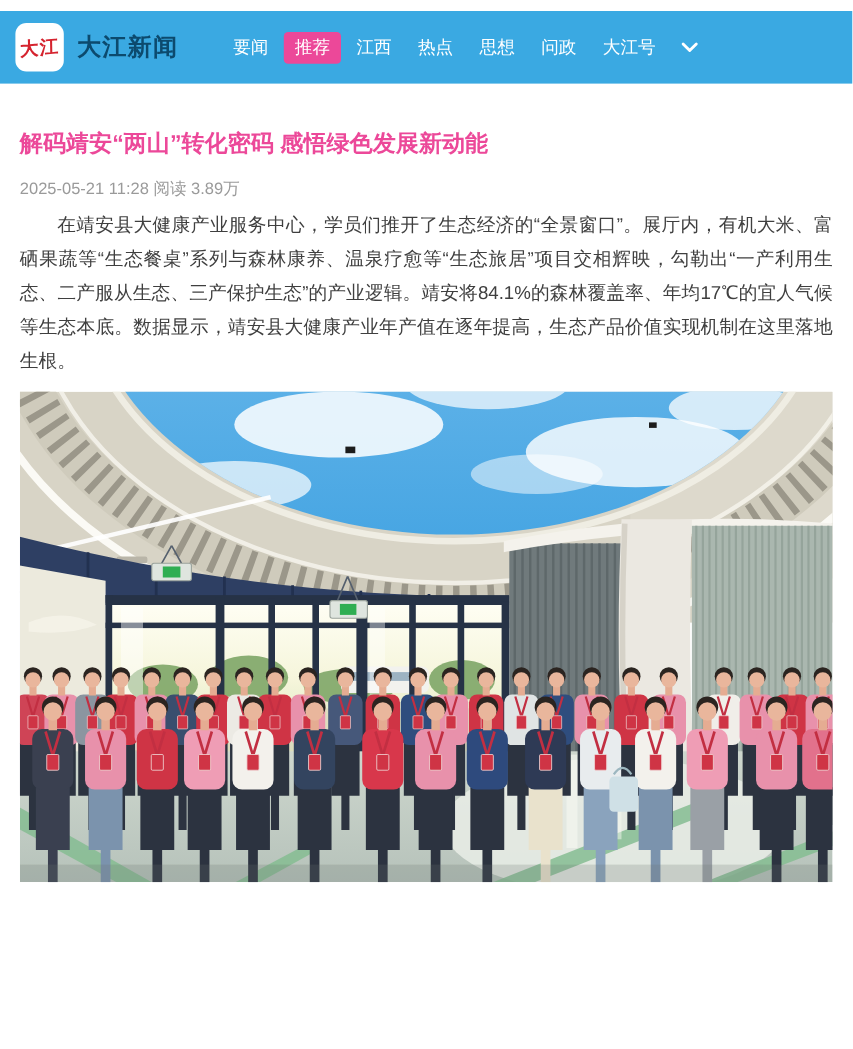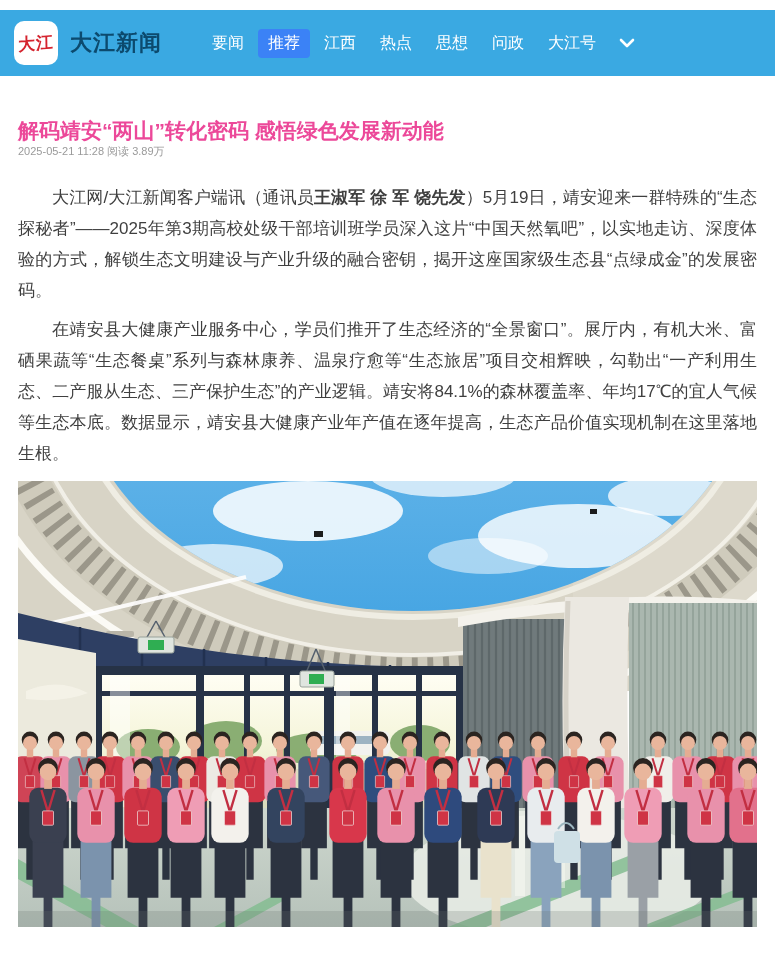--- a/index.html
+++ b/index.html
@@ -17,25 +17,25 @@
     width:44px;height:44px;background:#ffffff;border-radius:10px;
     display:flex;align-items:center;justify-content:center;flex:0 0 auto;
   }
   .logo-txt{
     color:#d5232e;font-weight:700;font-size:17px;letter-spacing:1px;
     transform:rotate(-5deg) skewX(-4deg);
   }
   .appname{color:#0c4a6e;font-size:22px;font-weight:700;margin-left:12px;letter-spacing:1px;}
   .nav{display:flex;align-items:center;gap:4px;margin-left:40px;color:#ffffff;font-size:16px;}
   .tab{padding:4px 10px;border-radius:4px;cursor:pointer;white-space:nowrap;}
-  .tab.active{background:#3b82f6;}
+  .tab.active{background:#ec4899;}
   .chev{margin-left:9px;display:flex;align-items:center;cursor:pointer;}
   .article{padding:0 18px;}
   .title{font-size:21px;font-weight:700;color:#ec4899;margin:41px 0 0;line-height:1.3;}
-  .meta{font-size:11px;color:#9a9a9a;}
+  .meta{margin-top:18px;font-size:15px;color:#9a9a9a;}
   .source{margin-top:9px;font-size:13px;color:#8c8c8c;}
   .para{margin:23px 0 0;font-size:17px;line-height:31px;color:#3f3f3f;text-indent:2em;text-align:justify;}
   .para b{font-weight:700;color:#3f3f3f;}
   .para.second{margin-top:8px;}
   .subhead{margin:7px 0 0;font-size:17px;font-weight:700;color:#1a1a1a;line-height:30px;}
   .photo{margin:12px 0 0;width:739px;height:446px;overflow:hidden;}
   .photo svg{display:block;}
 </style>
 </head>
 <body>
@@ -62,21 +62,20 @@
           <polyline points="2,2 8,8 14,2" fill="none" stroke="#ffffff" stroke-width="2.6" stroke-linecap="round" stroke-linejoin="round"></polyline>
         </svg>
     </span>
   </nav>
 </header>
 
 <main class="article">
   <h1 class="title">解码靖安“两山”转化密码 感悟绿色发展新动能</h1>
   <div class="meta">2025-05-21 11:28 阅读 3.89万</div>
 
-  <p class="para"><span>大江网/大江新闻客户端讯（通讯员</span><b>王淑军 徐 军 饶先发</b><span>）5月19日，靖安迎来一群特殊的“生态探秘者”——2025年第3期高校处级干部培训班学员深入这片“中国天然氧吧”，以实地走访、深度体验的方式，解锁生态文明建设与产业升级的融合密钥，揭开这座国家级生态县“点绿成金”的发展密码。</span></p>
 
 
   <p class="para second">在靖安县大健康产业服务中心，学员们推开了生态经济的“全景窗口”。展厅内，有机大米、富硒果蔬等“生态餐桌”系列与森林康养、温泉疗愈等“生态旅居”项目交相辉映，勾勒出“一产利用生态、二产服从生态、三产保护生态”的产业逻辑。靖安将84.1%的森林覆盖率、年均17℃的宜人气候等生态本底。数据显示，靖安县大健康产业年产值在逐年提高，生态产品价值实现机制在这里落地生根。</p>
 
   <figure class="photo" style="margin:12px 0 0;">
     <svg viewBox="0 0 739 446" width="739" height="446">
       <defs>
         <linearGradient id="skyg" x1="0" y1="0" x2="0" y2="1">
           <stop offset="0" stop-color="#8bcaf2"></stop>
             <stop offset="1" stop-color="#48a6e3"></stop>

